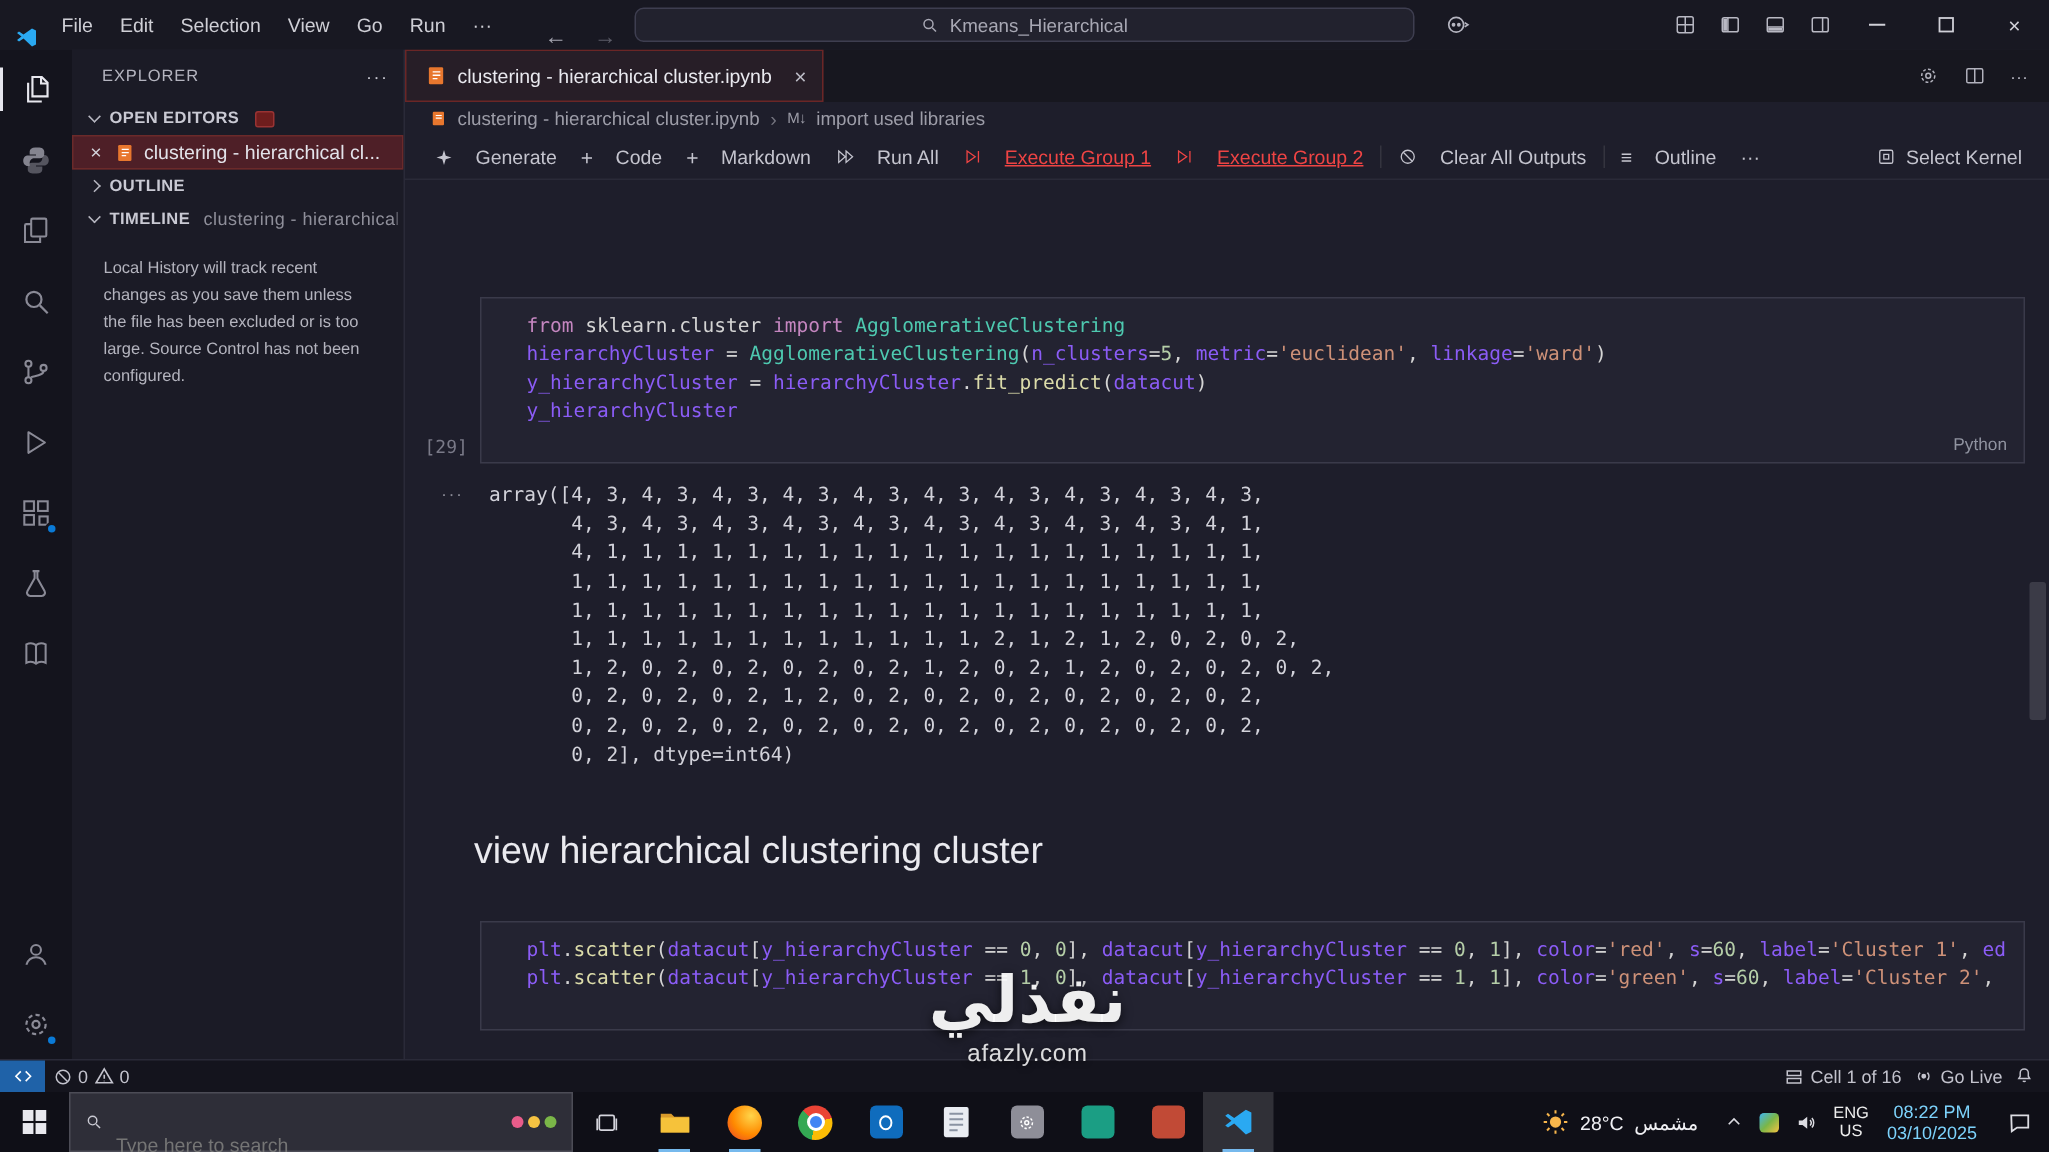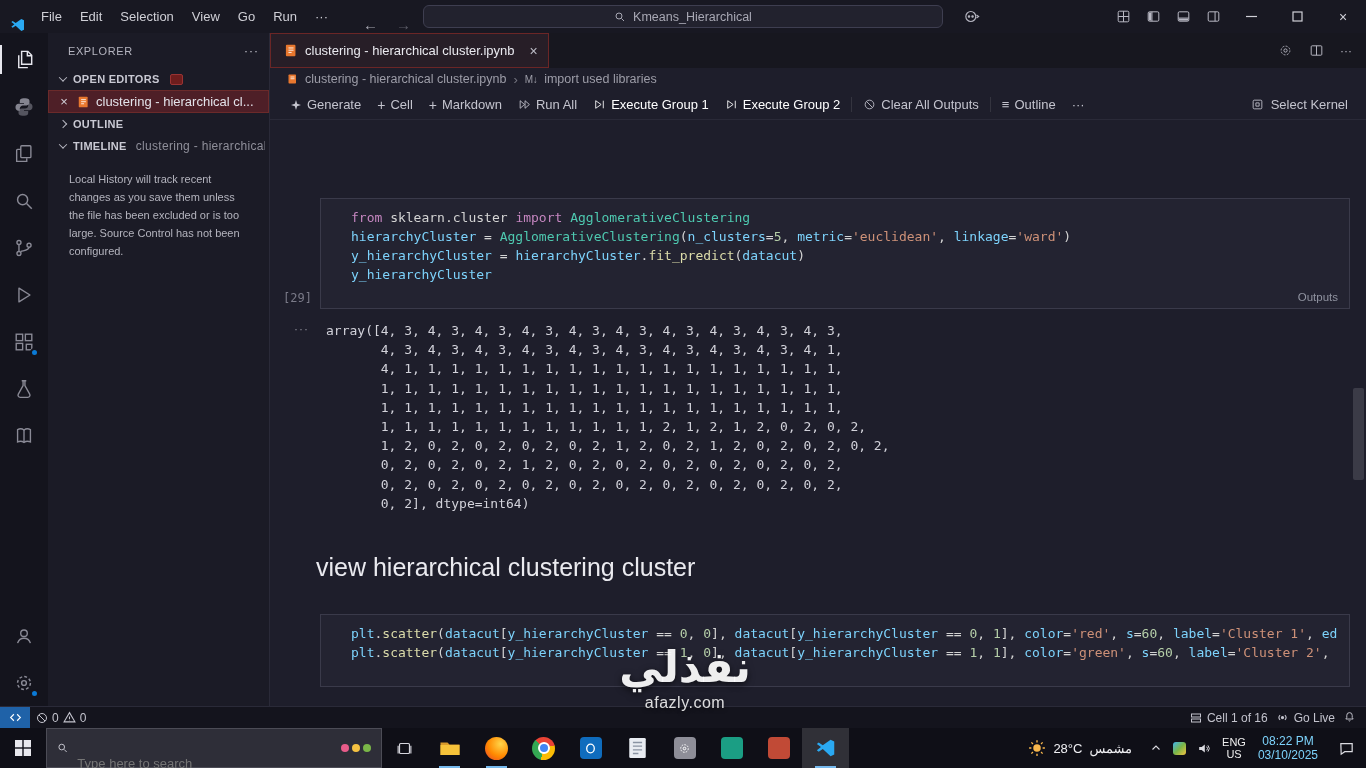--- a/index.html
+++ b/index.html
@@ -54,23 +54,23 @@
   .tab { display:flex; align-items:center; gap:7px; padding:0 10px 0 13px; background:#271e27; border:1px solid #6b2626;
          color:#e9e9ef; font-size:13px; max-width:290px; }
   .tab-close { color:#bcbcc6; margin-left:8px; font-size:14px; }
   .tab-actions { margin-left:auto; display:flex; align-items:center; gap:16px; padding-right:14px; color:#b2b2bd; font-size:12px; }
 
   .breadcrumbs { height:22px; display:flex; align-items:center; gap:7px; padding-left:17px; font-size:12.5px; color:#9d9da8; }
   .bc-sep { color:#73737e; font-size:13px; }
   .md-badge { font-size:10px; color:#9d9da8; letter-spacing:-.5px; }
 
   .nbtoolbar { height:30px; display:flex; align-items:center; padding:0 10px 0 12px; border-bottom:1px solid #2a2a38; font-size:13px; color:#c4c4ce; }
-  .tb-item { display:flex; align-items:center; gap:5px; padding:3px 8px; border-radius:4px; white-space:nowrap; }
+  .tb-item { display:flex; align-items:center; gap:15px; padding:3px 8px; border-radius:4px; white-space:nowrap; }
   .tb-item .plus { font-size:14px; line-height:10px; }
-  .tb-item.muted { color:#ffffff; }
+  .tb-item.muted { color:#ef4444;text-decoration:underline; }
   .tsep { width:1px; height:15px; background:#34343f; margin:0 3px; }
   .kernel { margin-left:auto; display:flex; gap:7px; align-items:center; padding-right:8px; }
 
   
   .nbcanvas { flex:1; position:relative; overflow:hidden; padding:34px 0 0 46px; }
   .md-h1 { font-size:29px; font-weight:500; color:#eaeaef; margin:8px 0 0 0; letter-spacing:.2px; }
   .md-h2 { font-size:25px; font-weight:500; color:#eaeaef; margin:40px 0 0 0; }
   .cellwrap { position:relative; margin:44px 16px 0 4px; }
   .cellwrap.c2 { margin-top:32px; }
   .cellbox { background:#232331; border:1px solid #3a3a4a; padding:9px 12px 24px 30px; position:relative; overflow:hidden; }
@@ -78,21 +78,21 @@
   .exec { position:absolute; left:-37px; bottom:4px; color:#7a7a88; font-family:"DejaVu Sans Mono",monospace; font-size:12px; }
   .lang { position:absolute; right:11px; bottom:5px; color:#9093a0; font-size:11.5px; }
   .outwrap { position:relative; margin:12px 16px 0 10px; }
   .out-more { position:absolute; left:-32px; top:1px; color:#8a8a96; font-size:12px; letter-spacing:1px; }
   .out-line { font-family:"DejaVu Sans Mono",monospace; font-size:13px; line-height:19.2px; white-space:pre; color:#d2d2da; }
   .vscroll { position:absolute; right:2px; top:268px; width:11px; height:92px; background:#53535f; opacity:.55; border-radius:2px; }
 
   .tok-kw  { color:#c586c0; }
   .tok-pl  { color:#d4d4d4; }
   .tok-cls { color:#4ec9b0; }
-  .tok-var { color:#7dd3fc; }
+  .tok-var { color:#8b5cf6; }
   .tok-num { color:#b5cea8; }
   .tok-str { color:#ce9178; }
   .tok-fn  { color:#dcdcaa; }
 
   
   .statusbar { height:22px; background:#14141d; border-top:1px solid #2a2a38; display:flex; align-items:center; font-size:12px; color:#c3c3cd; }
   .remote { width:30px; height:100%; background:#1f62a8; display:flex; align-items:center; justify-content:center; }
   .sb-grp { display:flex; align-items:center; gap:4px; padding:0 6px; }
   .sb-right { margin-left:auto; display:flex; align-items:center; gap:8px; padding-right:10px; }
   .sb-right .itm { display:flex; align-items:center; gap:5px; }
@@ -349,21 +349,21 @@
 
       <div class="nbtoolbar">
         <span class="tb-item">
           <svg width="12" height="12" viewBox="0 0 24 24" fill="currentColor">
               <path d="M12 2l2.3 7.7L22 12l-7.7 2.3L12 22l-2.3-7.7L2 12l7.7-2.3z"></path>
             </svg>
           <span>Generate</span>
         </span>
         <span class="tb-item">
           <span class="plus">+</span>
-          <span>Cell</span>
+          <span>Code</span>
         </span>
         <span class="tb-item">
           <span class="plus">+</span>
           <span>Markdown</span>
         </span>
         <span class="tb-item">
           <svg width="13" height="13" viewBox="0 0 24 24" fill="none" stroke="currentColor" stroke-width="1.6">
               <path d="M4 5l8 7-8 7zM13 5l8 7-8 7z"></path>
             </svg>
           <span>Run All</span>
@@ -407,21 +407,21 @@
 
       <div class="nbcanvas">
 
         <div class="cellwrap">
           <span class="exec">[29]</span>
           <div class="cellbox">
             <div class="code-line"><span class="tok-kw">from</span><span class="tok-pl"> sklearn.cluster </span><span class="tok-kw">import</span><span class="tok-pl"> </span><span class="tok-cls">AgglomerativeClustering</span></div>
             <div class="code-line"><span class="tok-var">hierarchyCluster</span><span class="tok-pl"> = </span><span class="tok-cls">AgglomerativeClustering</span><span class="tok-pl">(</span><span class="tok-var">n_clusters</span><span class="tok-pl">=</span><span class="tok-num">5</span><span class="tok-pl">, </span><span class="tok-var">metric</span><span class="tok-pl">=</span><span class="tok-str">'euclidean'</span><span class="tok-pl">, </span><span class="tok-var">linkage</span><span class="tok-pl">=</span><span class="tok-str">'ward'</span><span class="tok-pl">)</span></div>
             <div class="code-line"><span class="tok-var">y_hierarchyCluster</span><span class="tok-pl"> = </span><span class="tok-var">hierarchyCluster</span><span class="tok-pl">.</span><span class="tok-fn">fit_predict</span><span class="tok-pl">(</span><span class="tok-var">datacut</span><span class="tok-pl">)</span></div>
             <div class="code-line"><span class="tok-var">y_hierarchyCluster</span></div>
-            <span class="lang">Outputs</span>
+            <span class="lang">Python</span>
           </div>
         </div>
 
         <div class="outwrap">
           <span class="out-more">···</span>
           <div class="out-line">array([4, 3, 4, 3, 4, 3, 4, 3, 4, 3, 4, 3, 4, 3, 4, 3, 4, 3, 4, 3,</div>
           <div class="out-line">       4, 3, 4, 3, 4, 3, 4, 3, 4, 3, 4, 3, 4, 3, 4, 3, 4, 3, 4, 1,</div>
           <div class="out-line">       4, 1, 1, 1, 1, 1, 1, 1, 1, 1, 1, 1, 1, 1, 1, 1, 1, 1, 1, 1,</div>
           <div class="out-line">       1, 1, 1, 1, 1, 1, 1, 1, 1, 1, 1, 1, 1, 1, 1, 1, 1, 1, 1, 1,</div>
           <div class="out-line">       1, 1, 1, 1, 1, 1, 1, 1, 1, 1, 1, 1, 1, 1, 1, 1, 1, 1, 1, 1,</div>

